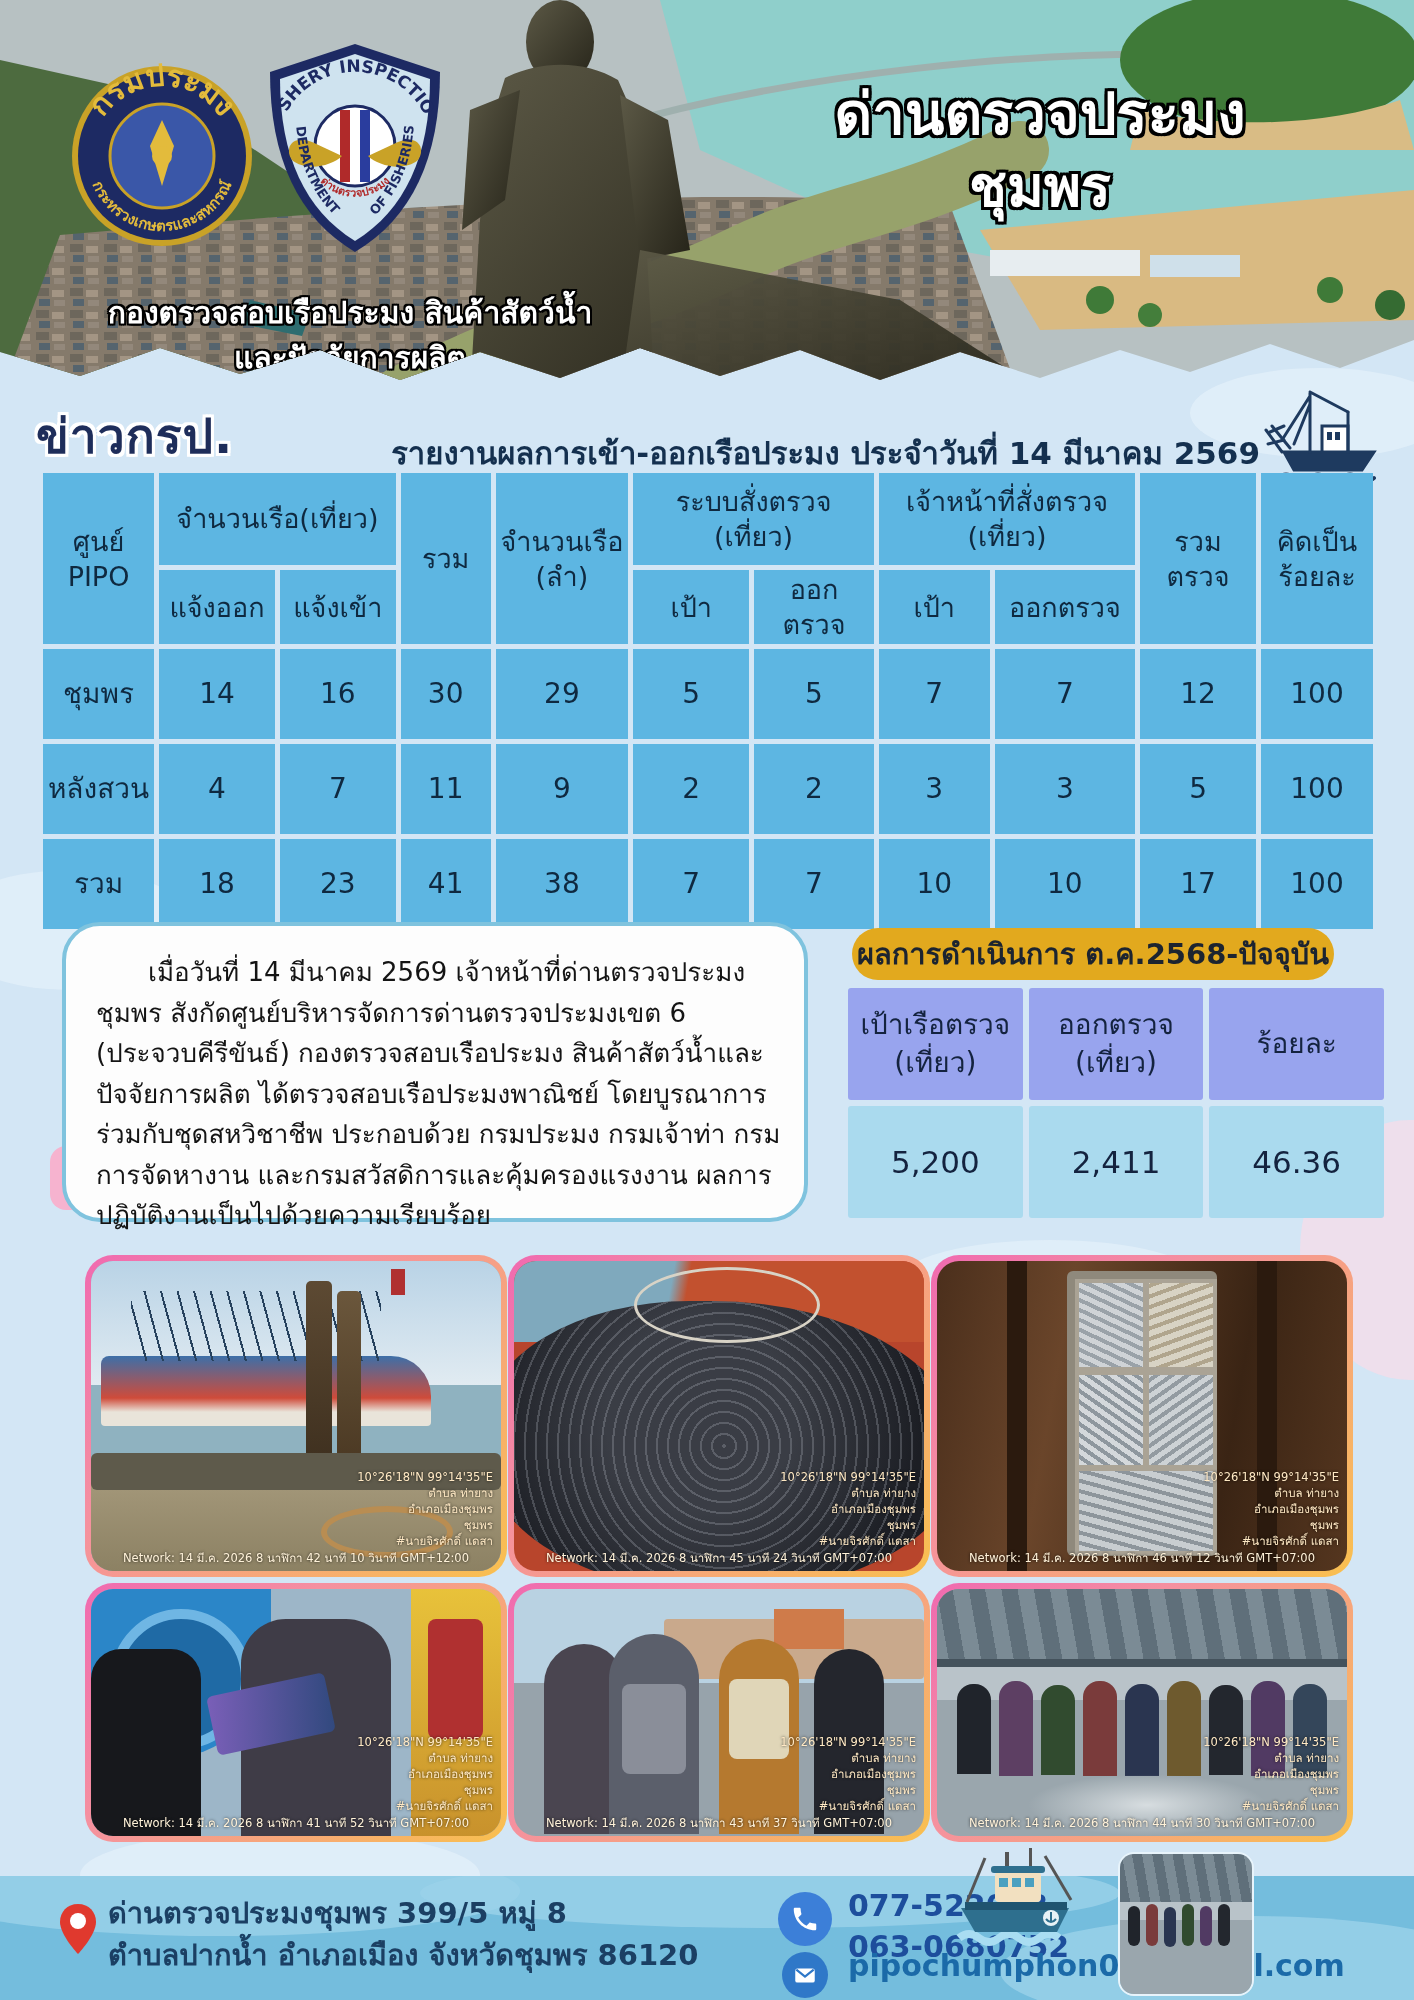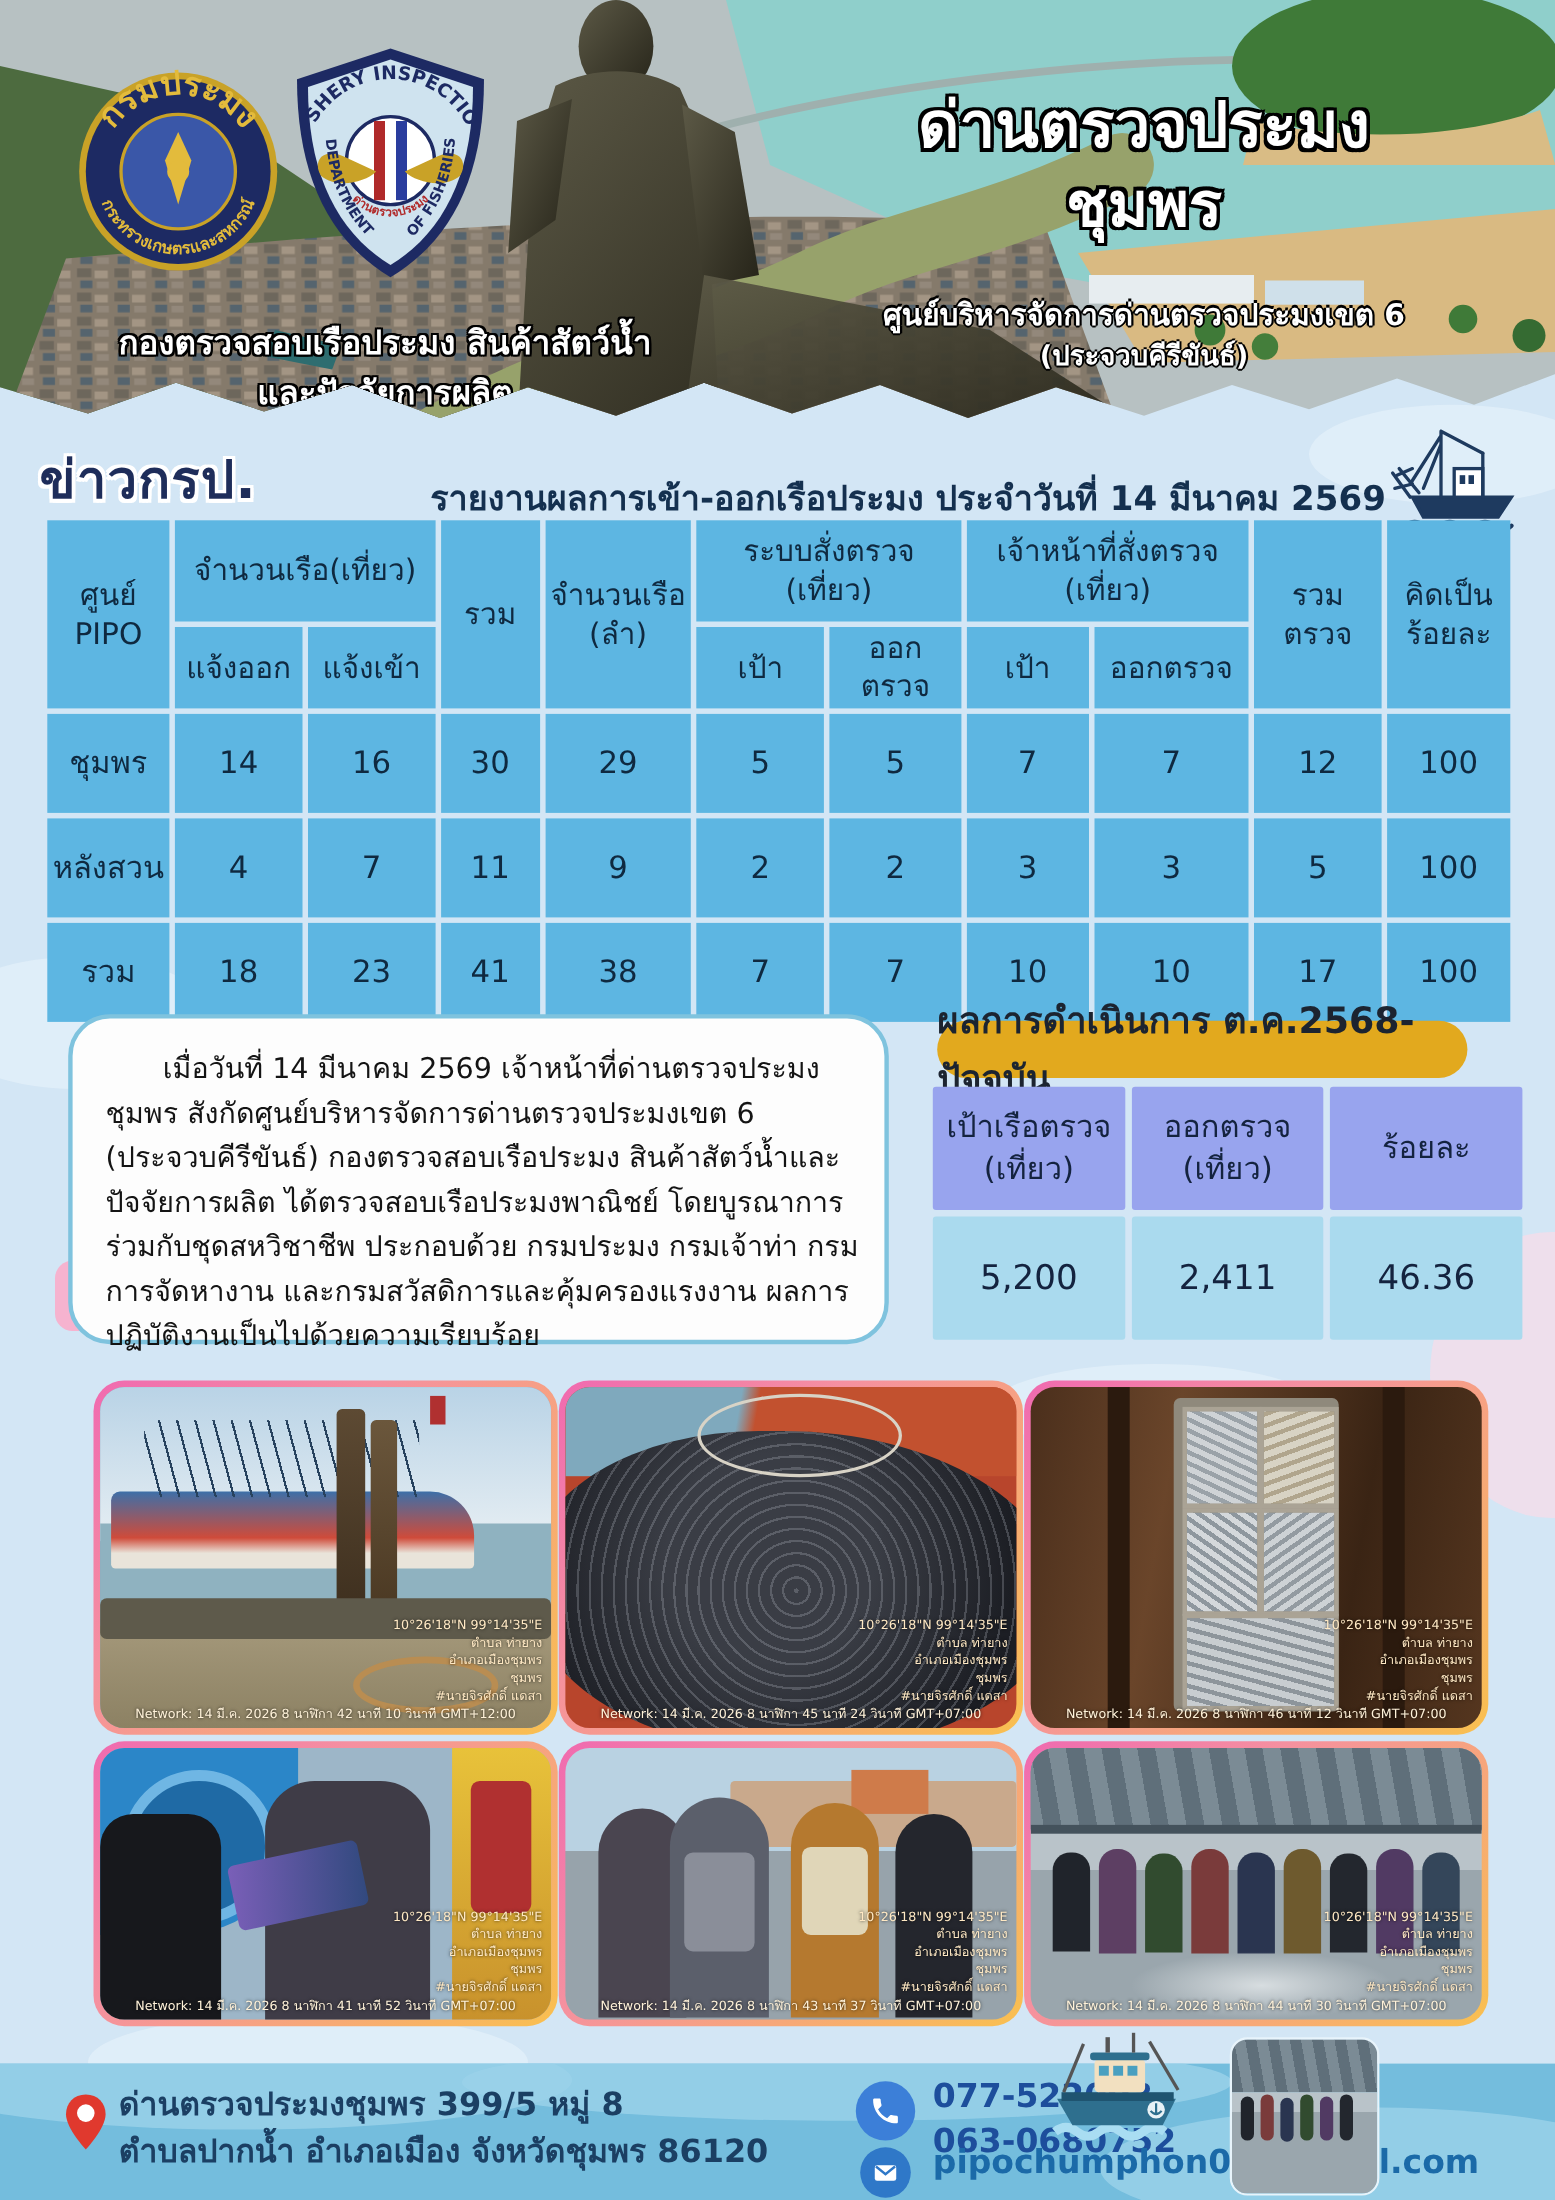--- a/index.html
+++ b/index.html
@@ -43,21 +43,21 @@
   table.main tr.dr td{height:86px;font-size:28px;}
 
   
   .pink-accent{position:absolute;left:50px;top:1146px;width:64px;height:64px;background:#f6b3cf;border-radius:16px;}
   .para-box{position:absolute;left:62px;top:922px;width:746px;height:300px;background:#fdfdfd;
     border:4px solid #7fc3de;border-radius:38px;box-sizing:border-box;padding:26px 20px 0 30px;}
   .para-box p{margin:0;font-size:26px;line-height:1.56;color:#141414;text-indent:52px;}
 
   
   .gold-pill{position:absolute;left:852px;top:928px;width:482px;height:52px;background:#e2a91e;border-radius:28px;
-    display:flex;align-items:center;justify-content:center;font-size:33px;font-weight:bold;color:#1c2430;}
+    display:flex;align-items:center;justify-content:center;font-size:29px;font-weight:bold;color:#1c2430;}
   .mini-table{position:absolute;left:848px;top:988px;width:536px;}
   .mini-row{display:flex;gap:6px;}
   .mini-cell{flex:1;display:flex;align-items:center;justify-content:center;text-align:center;
     border-radius:3px;color:#14233f;}
   .mini-row.head .mini-cell{background:#98a4ee;height:112px;font-size:28px;line-height:1.35;}
   .mini-row.vals{margin-top:6px;}
   .mini-row.vals .mini-cell{background:#aadaee;height:112px;font-size:31px;}
 
   
   .photo{position:absolute;padding:6px;border-radius:28px;background:linear-gradient(135deg,#f06ab0 0%,#f590a0 35%,#f9c04f 100%);}
@@ -186,24 +186,20 @@
     </svg>
 
     <div class="hero-caption">
       <div>กองตรวจสอบเรือประมง สินค้าสัตว์น้ำ</div>
       <div>และปัจจัยการผลิต</div>
     </div>
 
     <div class="hero-title">
       <div class="t1">ด่านตรวจประมง</div>
       <div class="t2">ชุมพร</div>
-    </div>
-    <div class="hero-sub">
-      <div class="s1">ศูนย์บริหารจัดการด่านตรวจประมงเขต 6</div>
-      <div class="s2">(ประจวบคีรีขันธ์)</div>
     </div>
   </div>
 
   <div class="badge">ข่าวกรป.</div>
   <div class="report-title">รายงานผลการเข้า-ออกเรือประมง ประจำวันที่ 14 มีนาคม 2569</div>
 
   <svg class="boat-icon" width="124" height="104" viewBox="0 0 124 104">
     <g stroke="#1e3a5f" stroke-width="3" fill="none" stroke-linecap="round">
       <path d="M20,70 L110,70 L98,88 L30,88 Z" fill="#1e3a5f"></path>
       <rect x="58" y="44" width="26" height="26" fill="#fff"></rect>

